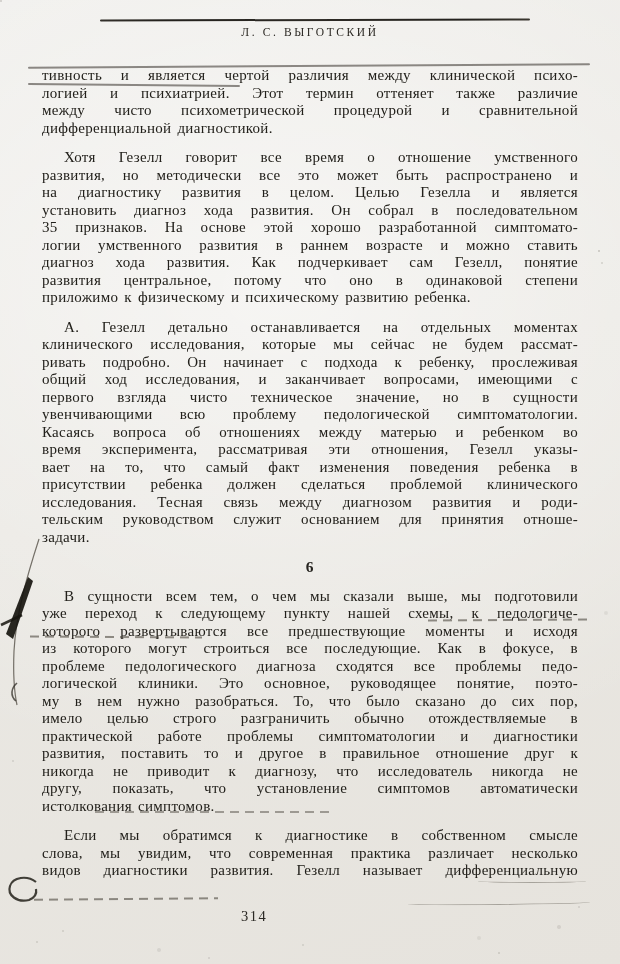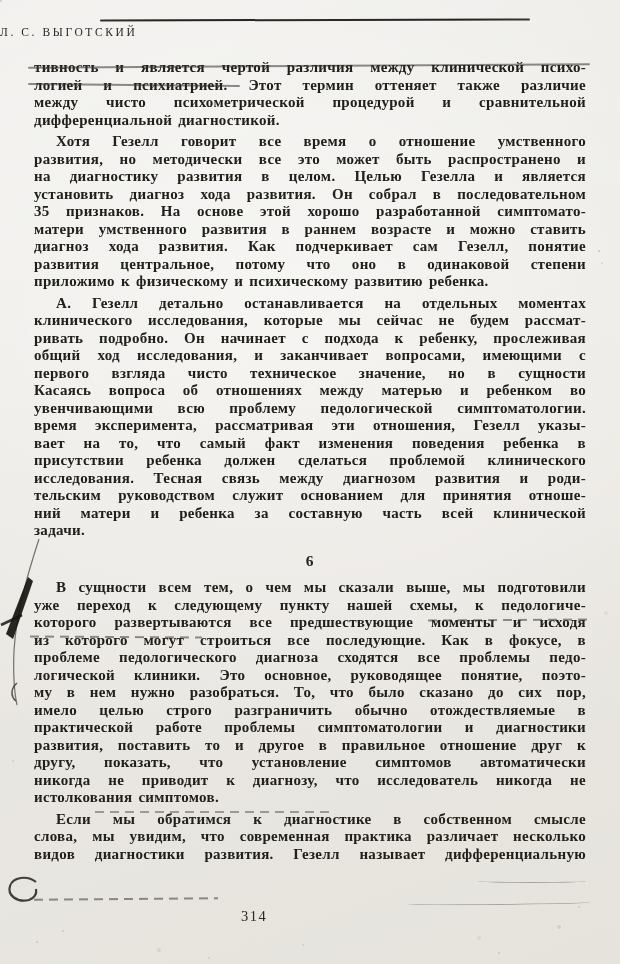--- a/index.html
+++ b/index.html
@@ -14,26 +14,26 @@
     color:#211f1b;
   }
   
   .head-rule{
     position:absolute;left:100px;top:19px;width:430px;height:2px;
     background:linear-gradient(90deg,#33302b 0%,#23211d 15%,#2d2a25 50%,#23211d 85%,#3a362f 100%);
     border-radius:1px;transform:rotate(-0.12deg);
   }
   .head-title{
     position:absolute;left:0;top:26px;width:620px;
-    text-align:left;font-size:11.5px;letter-spacing:2.6px;
+    text-align:center;font-size:11.5px;letter-spacing:2.6px;
     color:#2b2823;font-weight:normal;
   }
   
   .body-text{position:absolute;left:30px;top:55px;width:560px;}
-  .para{margin:4px;padding:0;font-weight:bold;}
+  .para{margin:12px;padding:0;}
   .line{
     height:17.5px;line-height:17.5px;overflow:hidden;
     font-size:15px;letter-spacing:.3px;word-spacing:2px;
     text-align:justify;text-align-last:justify;
     color:#22201b;
   }
   .line.lastline{text-align-last:left;}
   .para.continues .line.lastline{text-align-last:justify;}
   .para.indent .line:first-child{text-indent:22px;}
   .section-num{
@@ -85,55 +85,54 @@
         <div class="line">логией и психиатрией. Этот термин оттеняет также различие</div>
         <div class="line">между чисто психометрической процедурой и сравнительной</div>
         <div class="line lastline">дифференциальной диагностикой.</div>
       </div>
     <div class="para indent">
         <div class="line">Хотя Гезелл говорит все время о отношение умственного</div>
         <div class="line">развития, но методически все это может быть распространено и</div>
         <div class="line">на диагностику развития в целом. Целью Гезелла и является</div>
         <div class="line">установить диагноз хода развития. Он собрал в последовательном</div>
         <div class="line">35 признаков. На основе этой хорошо разработанной симптомато-</div>
-        <div class="line">матери умственного развития в раннем возрасте и можно ставить</div>
+        <div class="line">логии умственного развития в раннем возрасте и можно ставить</div>
         <div class="line">диагноз хода развития. Как подчеркивает сам Гезелл, понятие</div>
         <div class="line">развития центральное, потому что оно в одинаковой степени</div>
         <div class="line lastline">приложимо к физическому и психическому развитию ребенка.</div>
       </div>
     <div class="para indent">
         <div class="line">А. Гезелл детально останавливается на отдельных моментах</div>
         <div class="line">клинического исследования, которые мы сейчас не будем рассмат-</div>
         <div class="line">ривать подробно. Он начинает с подхода к ребенку, прослеживая</div>
         <div class="line">общий ход исследования, и заканчивает вопросами, имеющими с</div>
         <div class="line">первого взгляда чисто техническое значение, но в сущности</div>
+        <div class="line">увенчивающими всю проблему педологической симптоматологии.</div>
         <div class="line">Касаясь вопроса об отношениях между матерью и ребенком во</div>
-        <div class="line">увенчивающими всю проблему педологической симптоматологии.</div>
         <div class="line">время эксперимента, рассматривая эти отношения, Гезелл указы-</div>
         <div class="line">вает на то, что самый факт изменения поведения ребенка в</div>
         <div class="line">присутствии ребенка должен сделаться проблемой клинического</div>
         <div class="line">исследования. Тесная связь между диагнозом развития и роди-</div>
         <div class="line">тельским руководством служит основанием для принятия отноше-</div>
-        <div class="line">ний матери и ребенка за составную часть всей клинической</div>
         <div class="line lastline">задачи.</div>
       </div>
     <h3 class="section-num">6</h3>
     <div class="para indent">
         <div class="line">В сущности всем тем, о чем мы сказали выше, мы подготовили</div>
         <div class="line">уже переход к следующему пункту нашей схемы, к педологиче-</div>
         <div class="line">которого развертываются все предшествующие моменты и исходя</div>
         <div class="line">из которого могут строиться все последующие. Как в фокусе, в</div>
         <div class="line">проблеме педологического диагноза сходятся все проблемы педо-</div>
         <div class="line">логической клиники. Это основное, руководящее понятие, поэто-</div>
         <div class="line">му в нем нужно разобраться. То, что было сказано до сих пор,</div>
         <div class="line">имело целью строго разграничить обычно отождествляемые в</div>
         <div class="line">практической работе проблемы симптоматологии и диагностики</div>
         <div class="line">развития, поставить то и другое в правильное отношение друг к</div>
+        <div class="line">никогда не приводит к диагнозу, что исследователь никогда не</div>
         <div class="line">другу, показать, что установление симптомов автоматически</div>
-        <div class="line">никогда не приводит к диагнозу, что исследователь никогда не</div>
         <div class="line lastline">истолкования симптомов.</div>
       </div>
     <div class="para indent continues">
         <div class="line">Если мы обратимся к диагностике в собственном смысле</div>
         <div class="line">слова, мы увидим, что современная практика различает несколько</div>
         <div class="line lastline">видов диагностики развития. Гезелл называет дифференциальную</div>
       </div>
   </div>
 
   <div class="folio">314</div>

